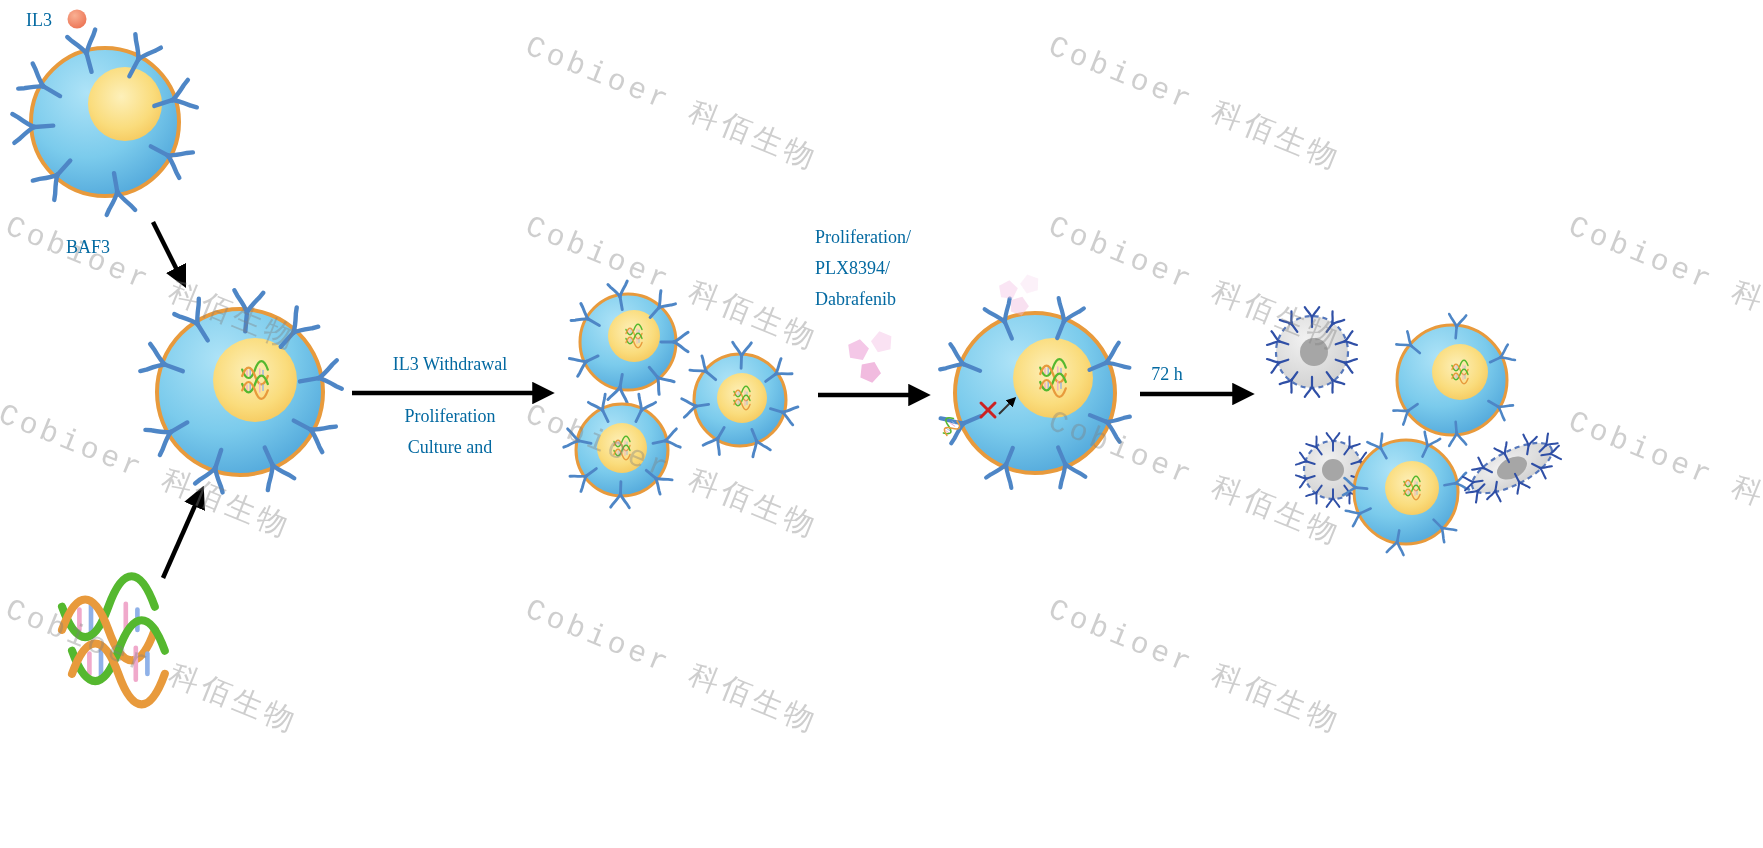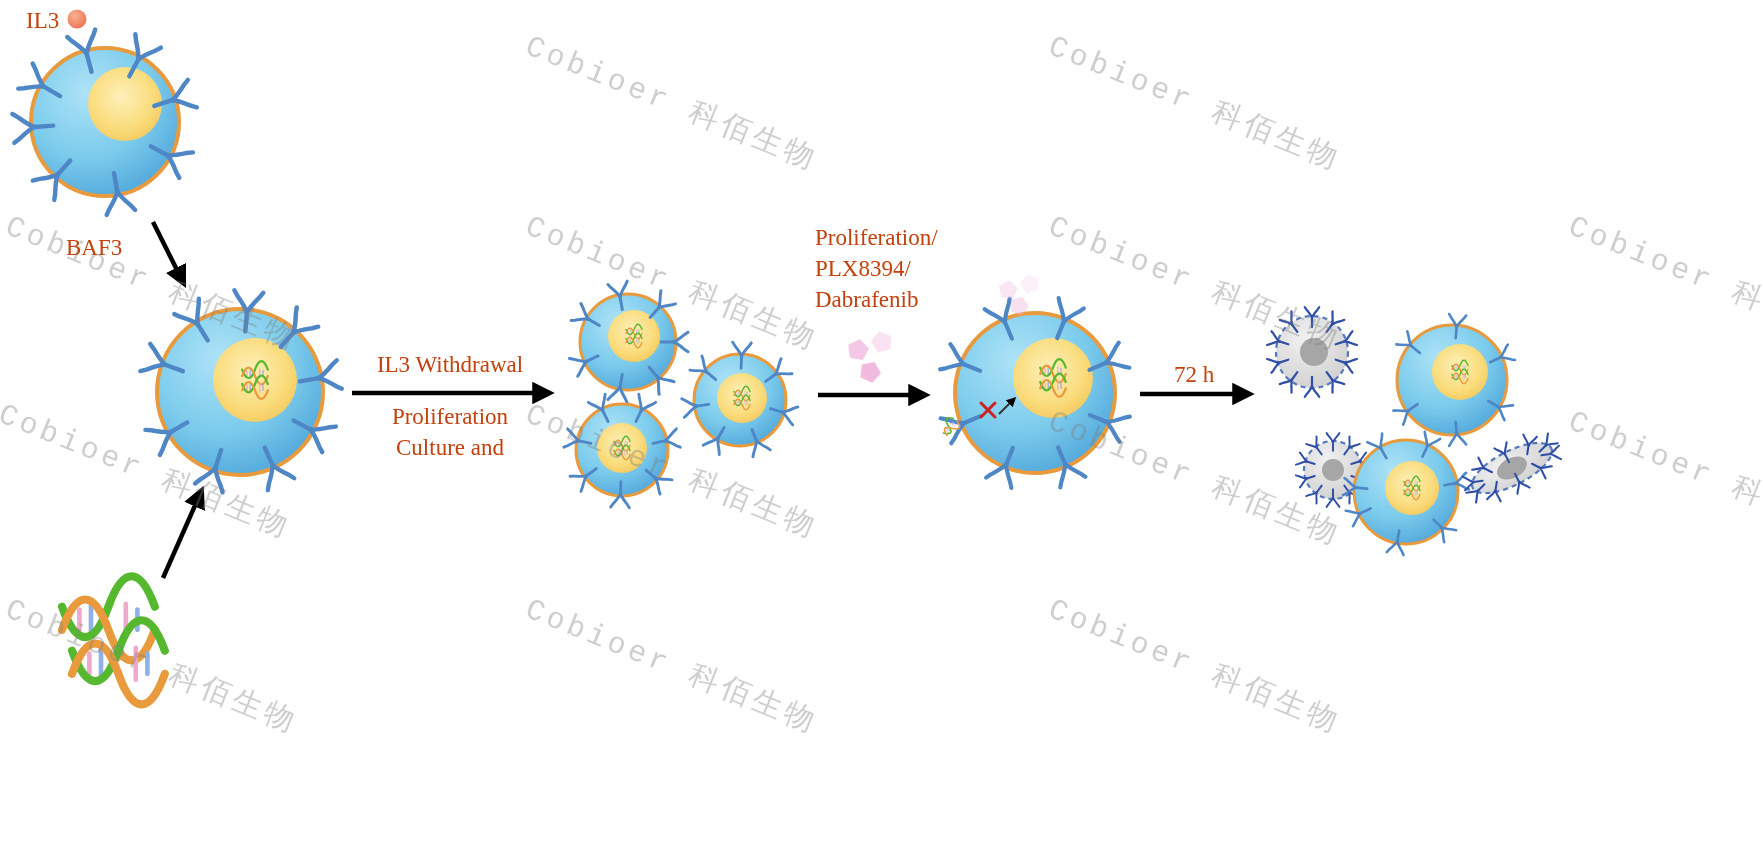--- a/index.html
+++ b/index.html
@@ -2,21 +2,21 @@
 <html><head>
 <meta charset="utf-8">
 <style>
   html,body{margin:0;padding:0;background:#fff;}
   .canvas{position:relative;width:1763px;height:848px;background:#ffffff;overflow:hidden;
           font-family:"Liberation Serif","DejaVu Serif",serif;}
   .canvas svg{position:absolute;left:0;top:0;z-index:1;}
   .wm{position:absolute;z-index:2;font-family:"Liberation Mono","DejaVu Sans Mono",monospace;
       font-size:30px;letter-spacing:4px;color:rgba(125,125,125,0.38);
       transform:rotate(22deg);transform-origin:0 0;white-space:nowrap;pointer-events:none;}
-  .lbl{position:absolute;z-index:3;font-size:23px;color:#c2410c;white-space:nowrap;line-height:31px;}
+  .lbl{position:absolute;z-index:3;font-size:18px;color:#0369a1;white-space:nowrap;line-height:31px;}
   .lbl.center{text-align:center;}
   .arrow{stroke:#000;stroke-width:4.5;}
 </style>
 </head>
 <body>
 
 <div class="canvas">
 
   <svg id="art" width="1763" height="848" viewBox="0 0 1763 848">
     <defs>
@@ -268,16 +268,16 @@
     <div>Culture and</div>
   </div>
 
 
   <div class="lbl" style="left:815px;top:222px">
     <div>Proliferation/</div>
     <div>PLX8394/</div>
     <div>Dabrafenib</div>
   </div>
 
-  <div class="lbl center" style="left:1158px;top:359px;width:72px">72 h</div>
+  <div class="lbl center" style="left:1131px;top:359px;width:72px">72 h</div>
 
 
 </div>
 
 </body></html>

